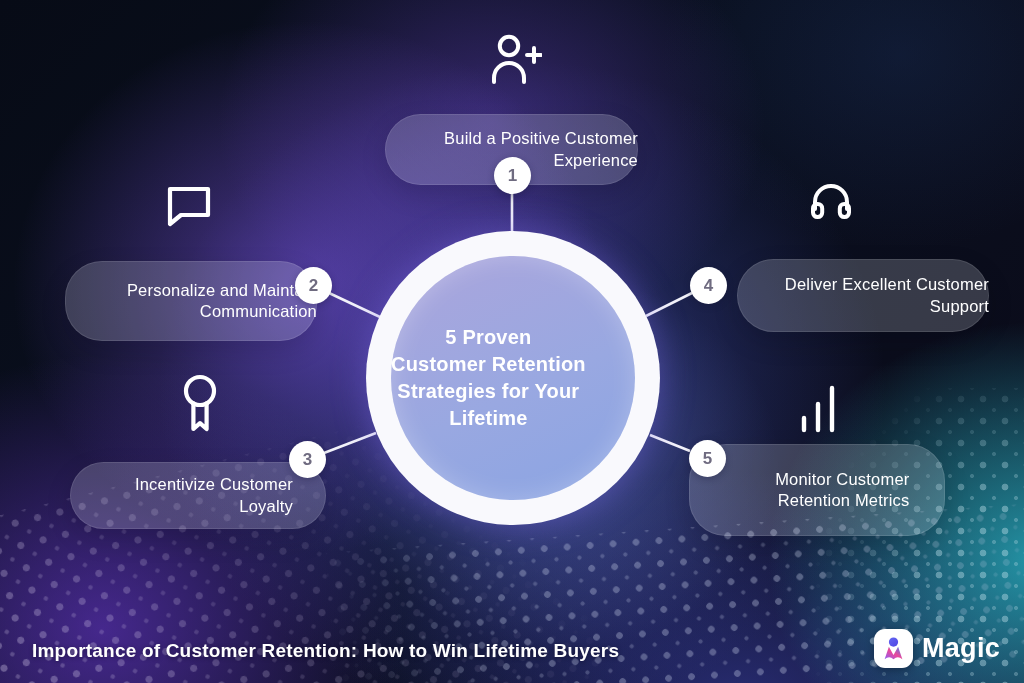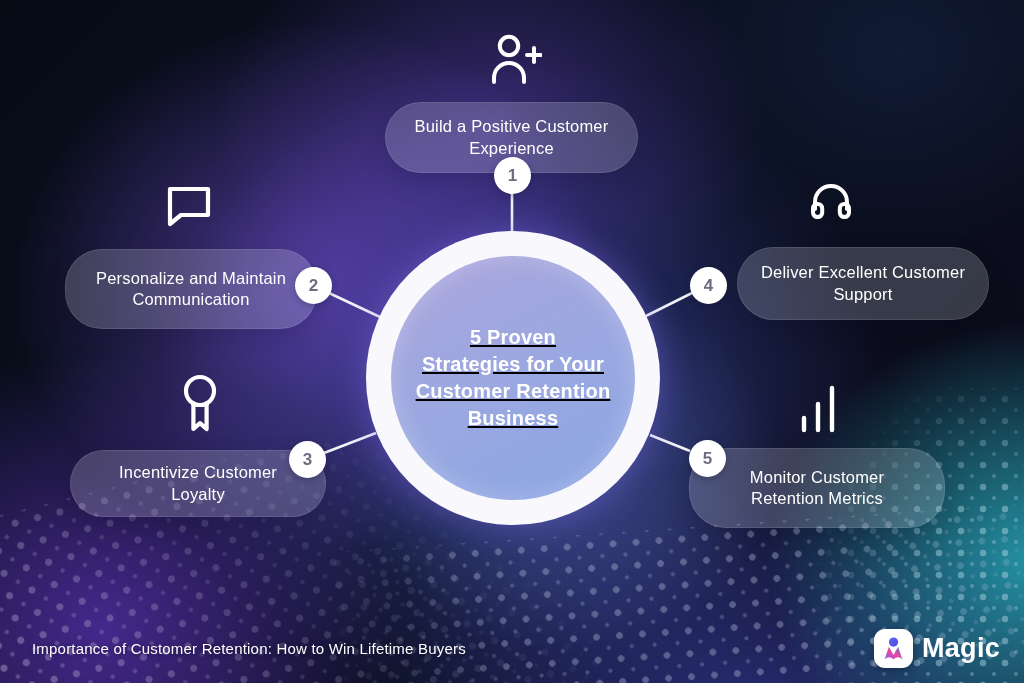--- a/index.html
+++ b/index.html
@@ -55,40 +55,39 @@
 
   
   .ring {
     position:absolute; left:366px; top:231px; width:294px; height:294px;
     border-radius:50%; background:#f9f9fd; z-index:3;
     box-shadow:0 0 34px rgba(125,105,230,0.45);
   }
   .ring-inner {
     position:absolute; inset:25px; border-radius:50%;
     background:linear-gradient(155deg, #aba5dc 0%, #99a8e1 55%, #8aa4e3 100%);
-    display:flex; align-items:center; justify-content:center; text-align:center;
+    display:flex; align-items:center; justify-content:flex-start; text-align:center;
     box-shadow:inset 0 0 24px rgba(255,255,255,0.25);
-    text-decoration:underline;
   }
   .center-title { color:#ffffff; font-weight:bold; font-size:20px; line-height:1.36; letter-spacing:0.2px; }
   .center-title span { display:block; }
 
   
   .pill {
     position:absolute; z-index:4; border-radius:37px;
     background:rgba(236,239,249,0.20);
     box-shadow:0 10px 26px rgba(5,8,20,0.16), inset 0 0 0 1px rgba(255,255,255,0.10);
-    display:flex; align-items:center; justify-content:center; text-align:center;
+    display:flex; align-items:center; justify-content:center; text-align:right;margin-top:12px;
   }
   .pill-label { color:#ffffff; font-size:16.5px; line-height:1.28; letter-spacing:0.2px; }
   .pill-1 { left:385px; top:102px; width:253px; height:71px; }
   .pill-2 { left:65px;  top:249px; width:252px; height:80px; }
   .pill-3 { left:70px;  top:450px; width:256px; height:67px; }
   .pill-4 { left:737px; top:247px; width:252px; height:73px; }
-  .pill-5 { left:689px; top:448px; width:256px; height:80px; }
+  .pill-5 { left:689px; top:432px; width:256px; height:92px; }
   .pill-3 .pill-label { max-width:190px; }
   .pill-5 .pill-label { max-width:185px; }
 
   
   .badge {
     position:absolute; z-index:5; width:37px; height:37px; border-radius:50%;
     background:#ffffff; color:#6f6b80; font-weight:bold; font-size:17px;
     display:flex; align-items:center; justify-content:center;
     box-shadow:0 2px 7px rgba(20,20,50,0.30);
   }
@@ -103,21 +102,21 @@
   .node-icon svg { display:block; }
   .icon-1 { left:484px; top:31px; }
   .icon-2 { left:163px; top:178px; }
   .icon-3 { left:176px; top:372px; }
   .icon-4 { left:808px; top:179px; }
   .icon-5 { left:796px; top:385px; }
 
   
   .footer-title {
     position:absolute; left:32px; top:640px; z-index:6;
-    color:#ffffff; font-weight:normal; font-size:15px; letter-spacing:0.2px;
+    color:#ffffff; font-weight:bold; font-size:19px; letter-spacing:0.2px;
     text-shadow:0 1px 4px rgba(10,5,30,0.5);
   }
   .brand { position:absolute; left:874px; top:629px; z-index:6; display:flex; align-items:center; }
   .brand-box {
     width:39px; height:39px; border-radius:11px; background:#ffffff;
     display:flex; align-items:center; justify-content:center;
     box-shadow:0 2px 8px rgba(5,10,25,0.4);
   }
   .brand-name { color:#ffffff; font-weight:bold; font-size:27px; margin-left:9px; letter-spacing:0.3px; }
 </style>
@@ -135,23 +134,23 @@
     <line x1="329" y1="293" x2="380" y2="317"></line>
     <line x1="324" y1="453" x2="376" y2="433"></line>
     <line x1="692" y1="293" x2="646" y2="316"></line>
     <line x1="690" y1="451" x2="650" y2="435"></line>
   </svg>
 
   <div class="ring">
     <div class="ring-inner">
       <div class="center-title">
         <span>5 Proven</span>
+        <span>Customer Retention</span>
         <span>Strategies for Your</span>
-        <span>Customer Retention</span>
-        <span>Business</span>
+        <span>Lifetime</span>
       </div>
     </div>
   </div>
 
   <div class="node-icon icon-1">
     <svg width="58" height="54" viewBox="0 0 29 27" fill="none" stroke="#ffffff" stroke-width="2" stroke-linecap="round" stroke-linejoin="round">
       <circle cx="12.5" cy="7.5" r="4.6"></circle>
       <path d="M5 25.5v-2a7.5 7.5 0 0 1 15 0v2"></path>
       <path d="M21.5 12h7 M25 8.5v7"></path>
     </svg>

